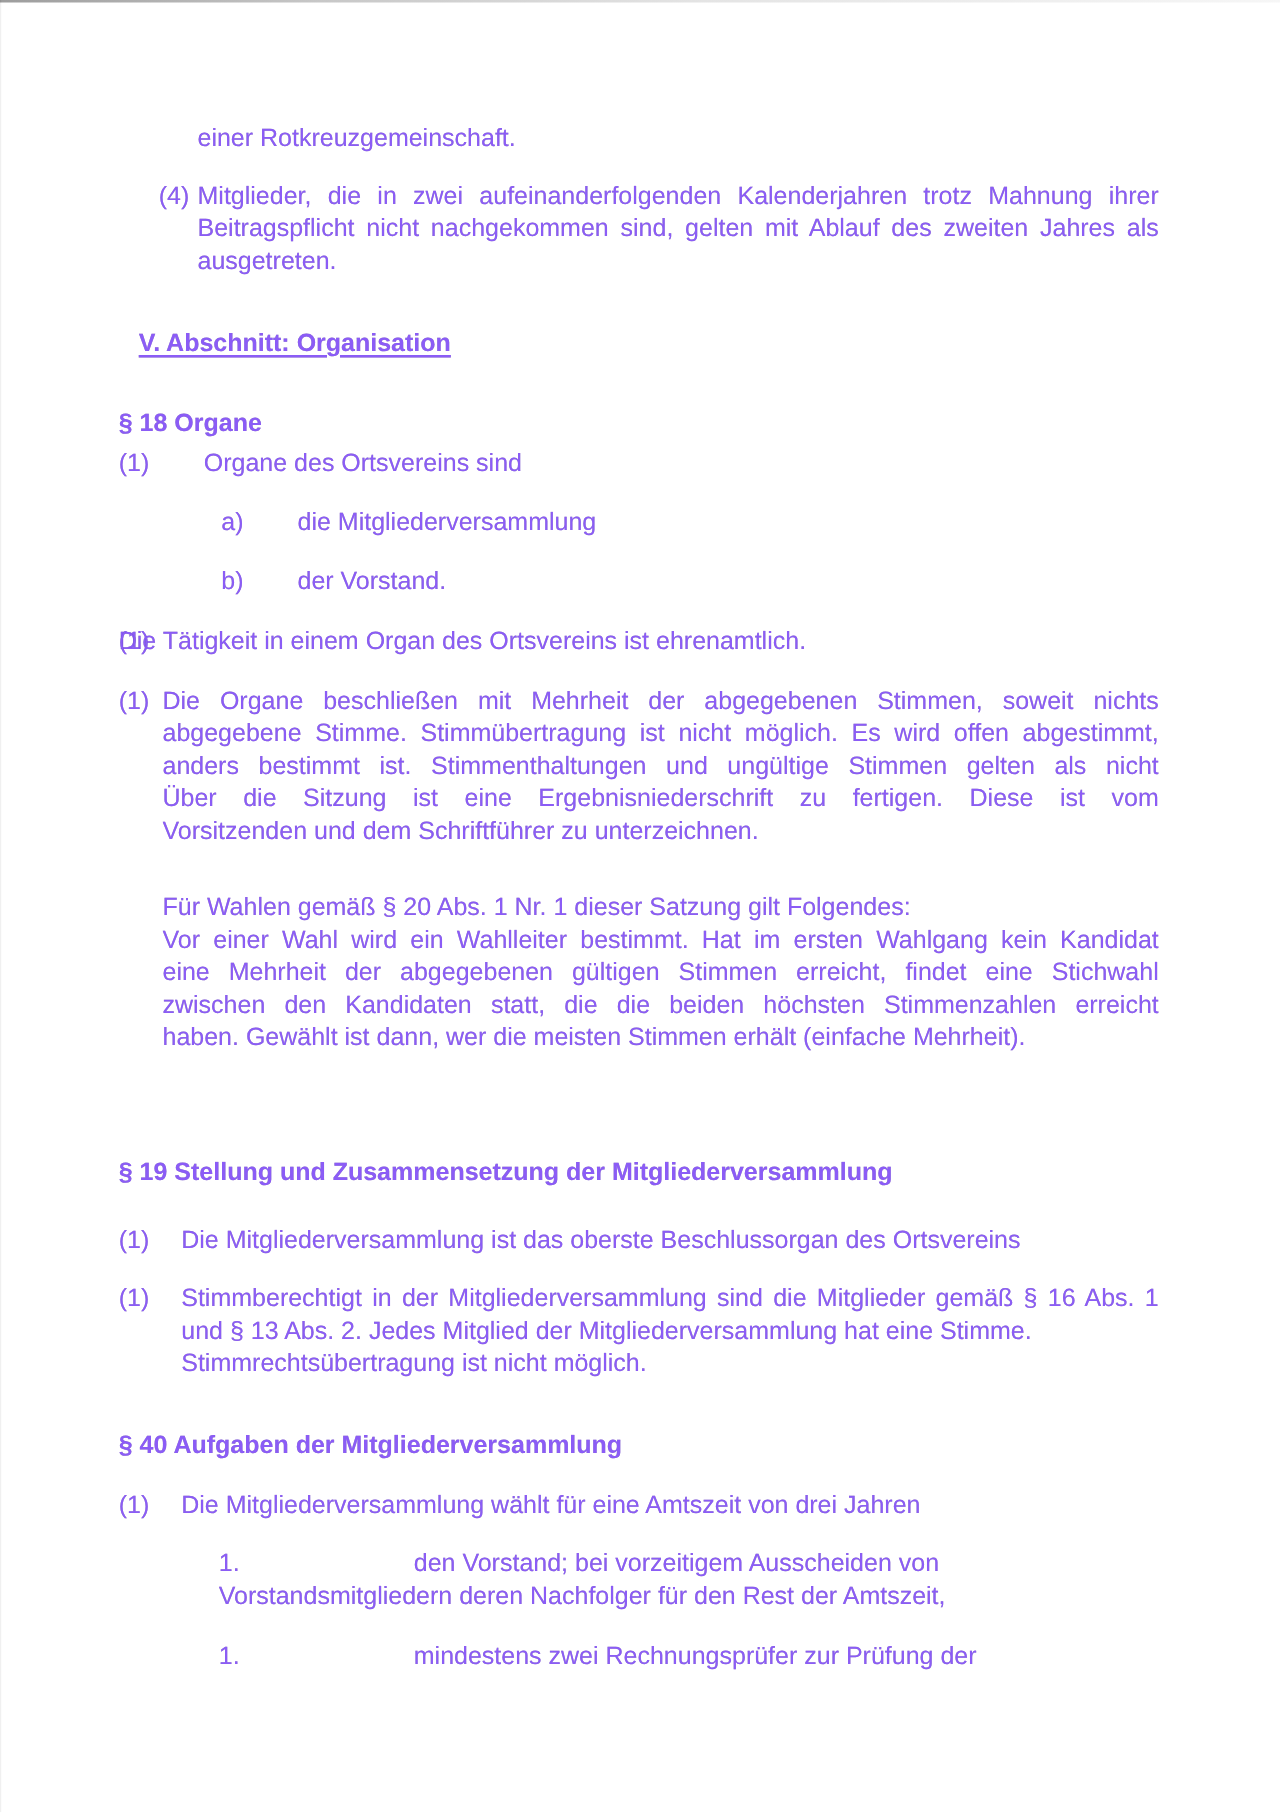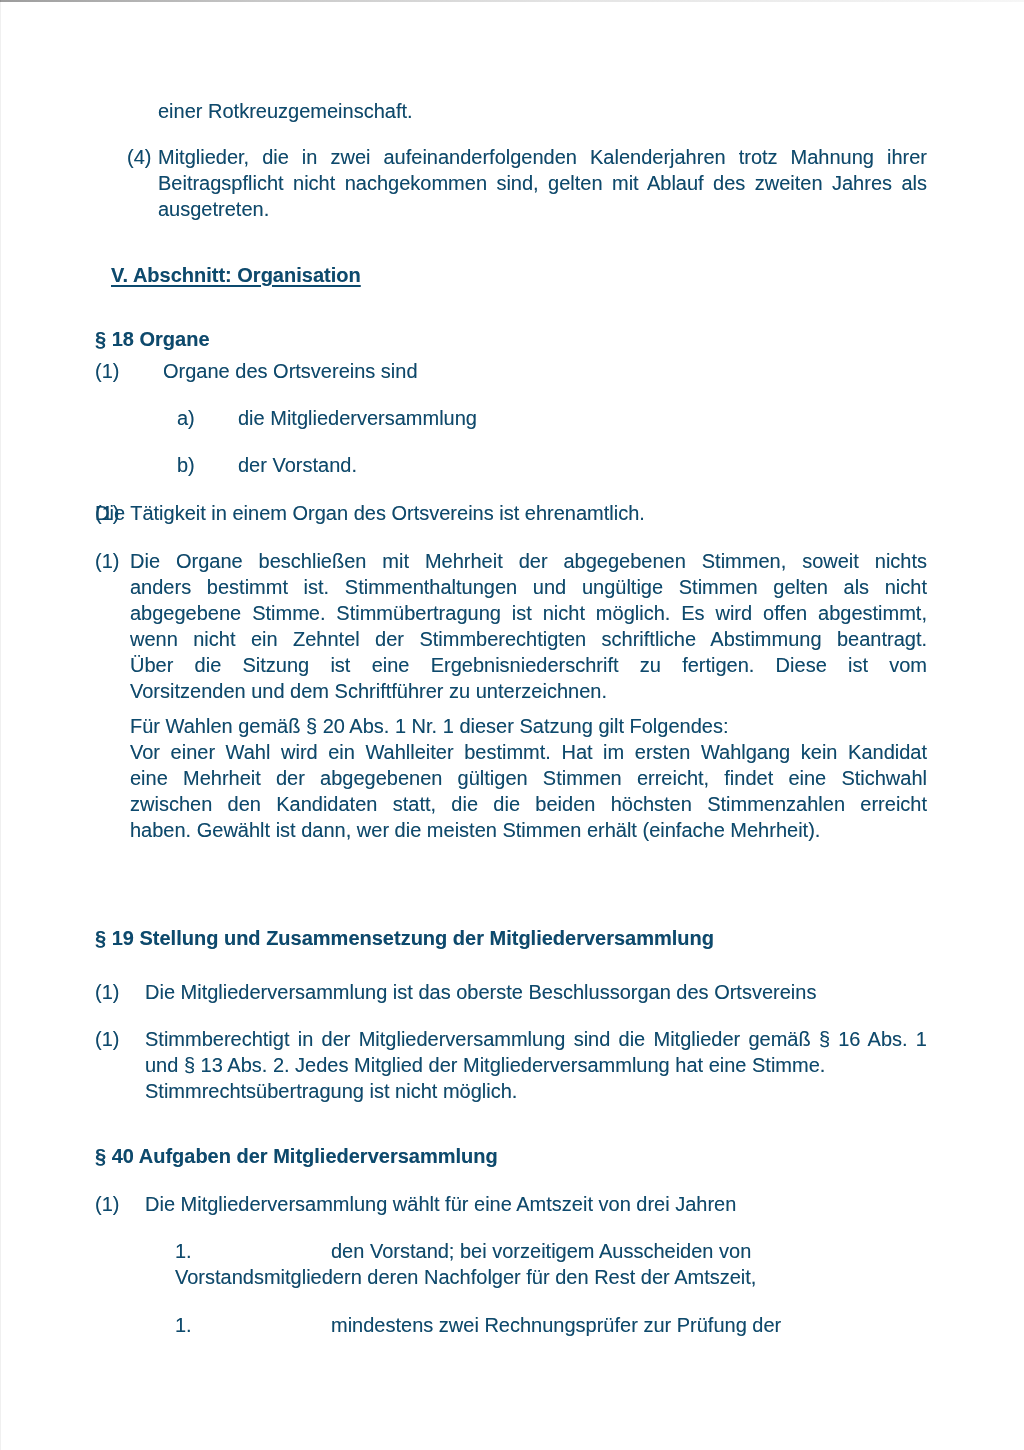--- a/index.html
+++ b/index.html
@@ -4,21 +4,21 @@
 <style>
   html, body { margin: 0; padding: 0; background: #ffffff; }
   .page {
     position: relative;
     width: 1024px;
     height: 1450px;
     background: #ffffff;
     font-family: "Liberation Sans", "DejaVu Sans", sans-serif;
     font-size: 20px;
     line-height: 26px;
-    color: #0c4a6e;
+    color: #8b5cf6;
     overflow: hidden;
     text-shadow: 0 0 0.5px rgba(30,30,30,0.35);
   }
   .scan-edge-top {
     position: absolute; top: 0; left: 0; right: 0; height: 2px;
     background: linear-gradient(90deg, #3a3a3a 0%, #8f8f8f 25%, #c9c9c9 55%, #ededed 100%);
     opacity: 0.5;
   }
   .scan-edge-left {
     position: absolute; top: 0; bottom: 0; left: 0; width: 1px;
@@ -75,23 +75,22 @@
 
   <div class="block" style="left:95px; top:500px; width:832px;">
     <span class="num">(1)</span>
     <div class="itext" style="">Die Tätigkeit in einem Organ des Ortsvereins ist ehrenamtlich.</div>
   </div>
 
   <div class="block" style="left:95px; top:548px; width:832px;">
     <span class="num">(1)</span>
     <div class="lines" style="margin-left:35px;">
         <div class="jline just">Die Organe beschließen mit Mehrheit der abgegebenen Stimmen, soweit nichts</div>
+        <div class="jline just">abgegebene Stimme. Stimmübertragung ist nicht möglich. Es wird offen abgestimmt,</div>
         <div class="jline just">anders bestimmt ist. Stimmenthaltungen und ungültige Stimmen gelten als nicht</div>
-        <div class="jline just">abgegebene Stimme. Stimmübertragung ist nicht möglich. Es wird offen abgestimmt,</div>
-        <div class="jline just">wenn nicht ein Zehntel der Stimmberechtigten schriftliche Abstimmung beantragt.</div>
         <div class="jline just">Über die Sitzung ist eine Ergebnisniederschrift zu fertigen. Diese ist vom</div>
         <div class="jline">Vorsitzenden und dem Schriftführer zu unterzeichnen.</div>
       </div>
   </div>
 
   <div class="block" style="left:130px; top:713px; width:797px;">
     <div class="lines">
         <div class="jline">Für Wahlen gemäß § 20 Abs. 1 Nr. 1 dieser Satzung gilt Folgendes:</div>
         <div class="jline just">Vor einer Wahl wird ein Wahlleiter bestimmt. Hat im ersten Wahlgang kein Kandidat</div>
         <div class="jline just">eine Mehrheit der abgegebenen gültigen Stimmen erreicht, findet eine Stichwahl</div>

